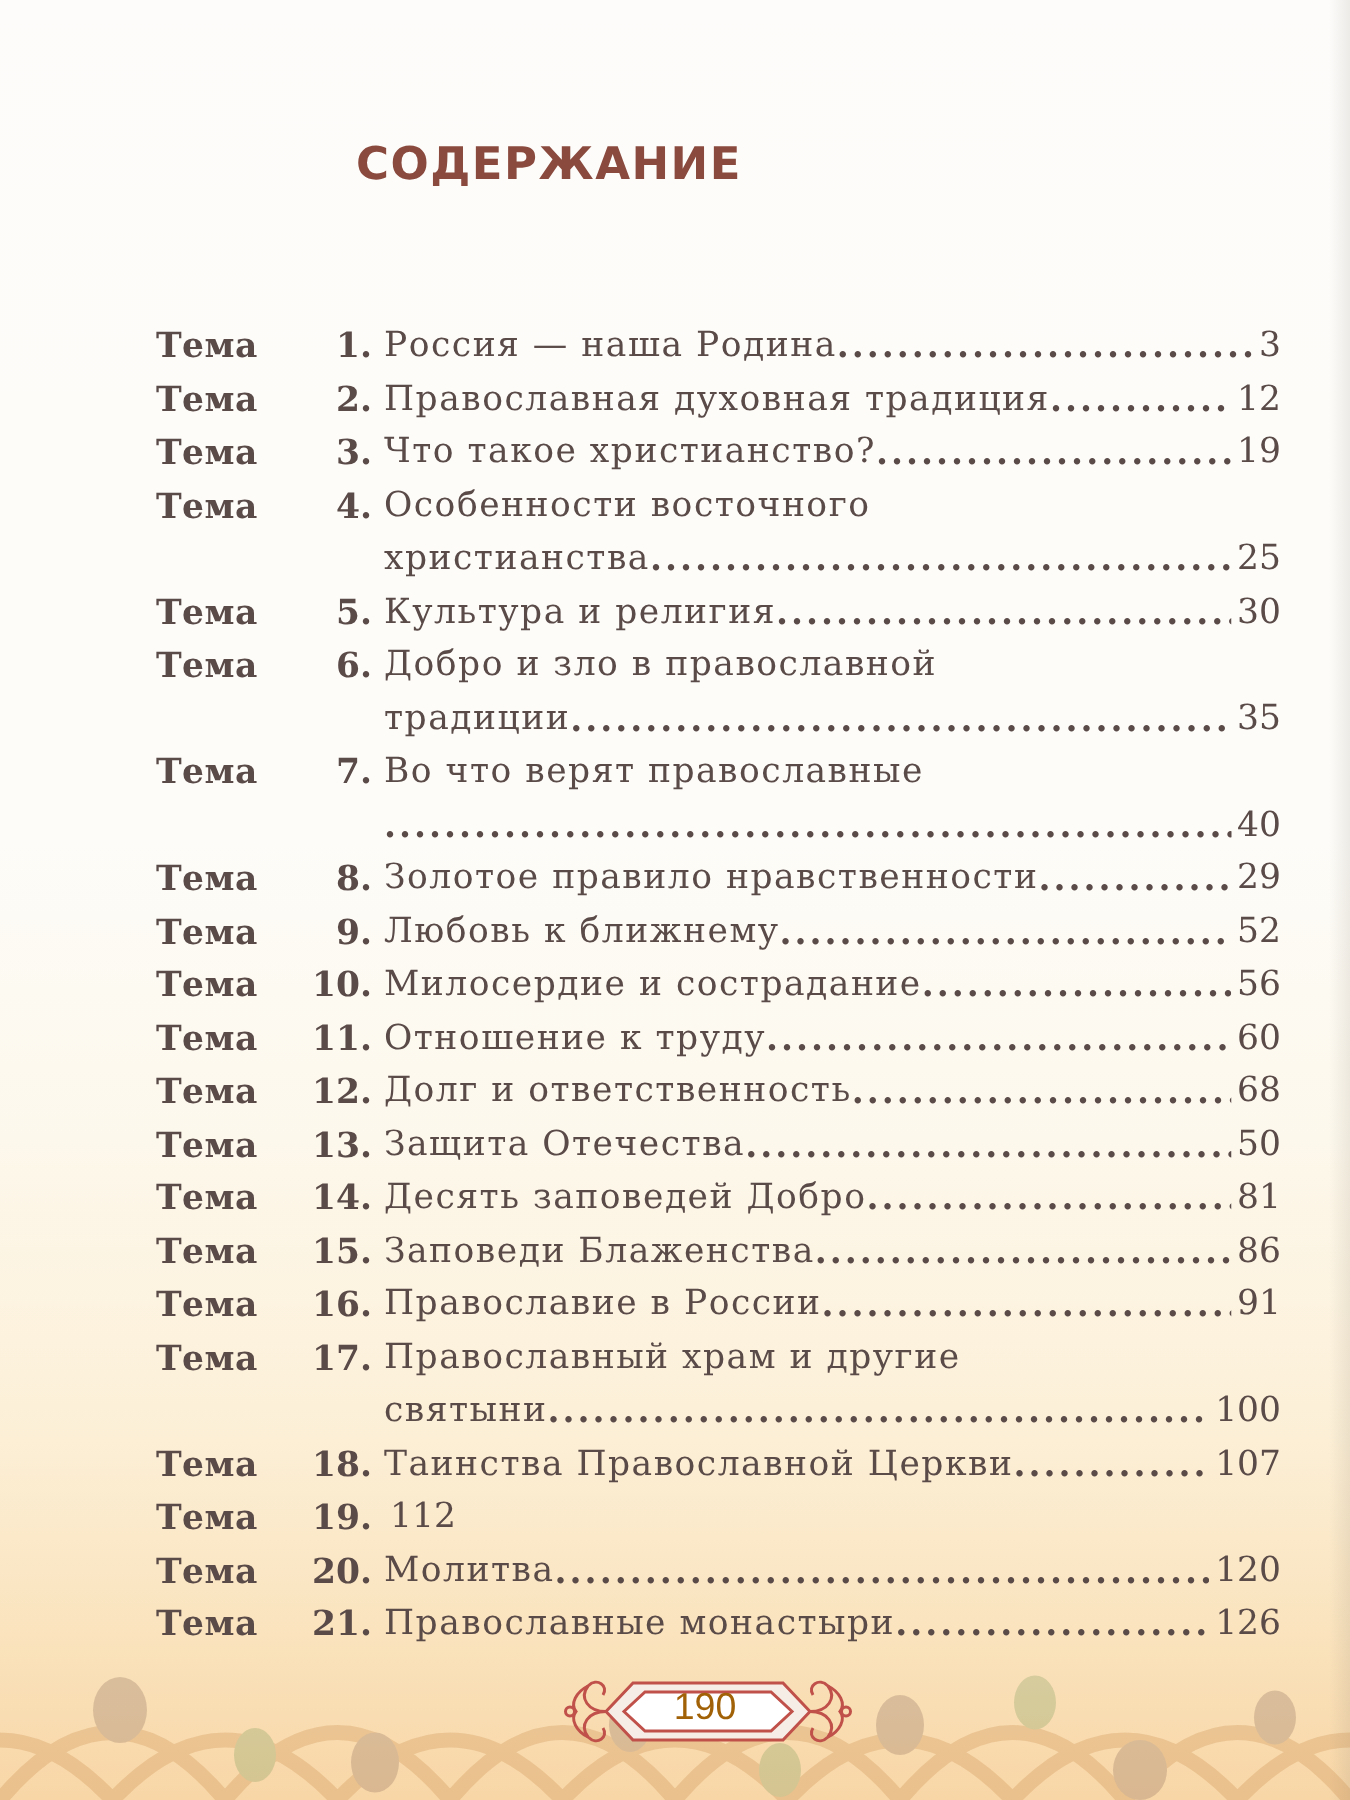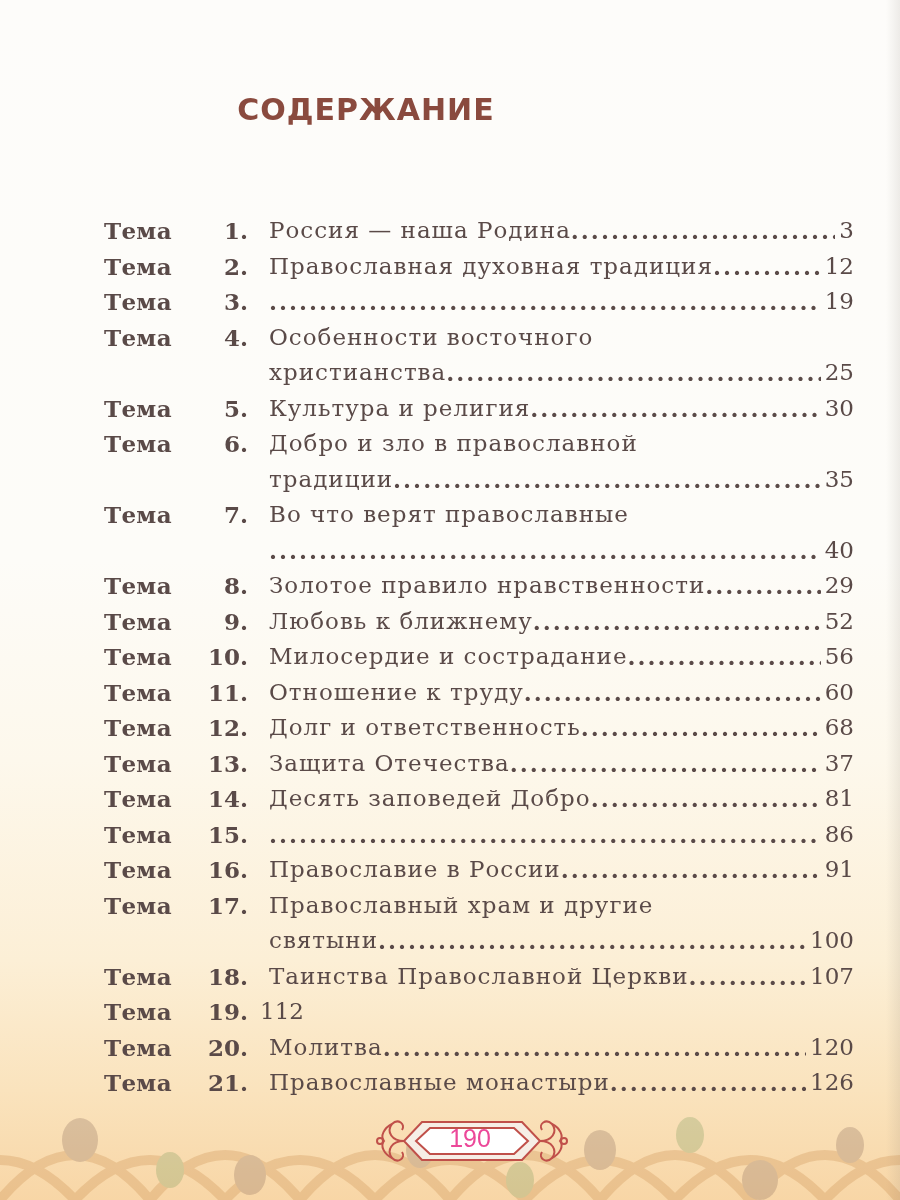--- a/index.html
+++ b/index.html
@@ -18,35 +18,35 @@
     position: absolute; top: 72px; left: 0; width: 732px; text-align: center;
     font-family: "DejaVu Sans", "Liberation Sans", sans-serif;
     font-weight: bold; font-size: 30px; letter-spacing: 1px;
     color: #8a4a3e;
   }
   .toc { position: absolute; top: 213px; left: 104px; width: 750px; }
   .row { display: flex; height: 35.5px; line-height: 35.5px; font-size: 23px; }
   .row.sub { }
   .lbl { width: 80px; font-weight: bold; flex: none; letter-spacing: 0.3px; }
   .num { width: 64px; text-align: right; font-weight: bold; flex: none; padding-right: 8px; }
-  .txt { flex: 1; display: flex; overflow: hidden; white-space: nowrap; letter-spacing: 1px; margin-left: 13px; }
+  .txt { flex: 1; display: flex; overflow: hidden; white-space: nowrap; letter-spacing: 1px; }
   .txt .t { flex: none; }
   .txt .dots { flex: 1; overflow: hidden; letter-spacing: 1px; }
   .txt .dots::before {
     content: "..................................................................................................................";
     letter-spacing: 2px; font-weight: bold;
   }
   .pg { flex: none; text-align: right; padding-left: 4px; }
   .pattern {
     position: absolute; left: 0; bottom: 0; width: 900px; height: 110px; opacity: 0.28;
   }
   .ornament { position: absolute; left: 372px; top: 1108px; width: 200px; height: 66px; }
   .pagenum {
     position: absolute; left: 430px; top: 1124px; width: 80px; text-align: center;
-    font-family: "Liberation Sans", "DejaVu Sans", sans-serif; font-size: 25px; color: #ec4899;
+    font-family: "Liberation Sans", "DejaVu Sans", sans-serif; font-size: 25px; color: #a16207;
   }
 </style>
 </head>
 <body>
 
 <div class="right-edge"></div>
 
 <h1 class="title">СОДЕРЖАНИЕ</h1>
 
 <div class="toc" id="toc">
@@ -65,20 +65,21 @@
       <span class="txt">
         <span class="t">Православная духовная традиция</span>
         <span class="dots"></span>
       </span>
       <span class="pg">12</span>
     </div>
     <div class="row">
       <span class="lbl">Тема</span>
       <span class="num">3.</span>
       <span class="txt">
+        <span class="t">Что такое христианство?</span>
         <span class="dots"></span>
       </span>
       <span class="pg">19</span>
     </div>
     <div class="row">
       <span class="lbl">Тема</span>
       <span class="num">4.</span>
       <span class="txt">
         <span class="t">Особенности восточного</span>
       </span>
@@ -177,35 +178,36 @@
       </span>
       <span class="pg">68</span>
     </div>
     <div class="row">
       <span class="lbl">Тема</span>
       <span class="num">13.</span>
       <span class="txt">
         <span class="t">Защита Отечества</span>
         <span class="dots"></span>
       </span>
-      <span class="pg">37</span>
+      <span class="pg">50</span>
     </div>
     <div class="row">
       <span class="lbl">Тема</span>
       <span class="num">14.</span>
       <span class="txt">
         <span class="t">Десять заповедей Добро</span>
         <span class="dots"></span>
       </span>
       <span class="pg">81</span>
     </div>
     <div class="row">
       <span class="lbl">Тема</span>
       <span class="num">15.</span>
       <span class="txt">
+        <span class="t">Заповеди Блаженства</span>
         <span class="dots"></span>
       </span>
       <span class="pg">86</span>
     </div>
     <div class="row">
       <span class="lbl">Тема</span>
       <span class="num">16.</span>
       <span class="txt">
         <span class="t">Православие в России</span>
         <span class="dots"></span>

